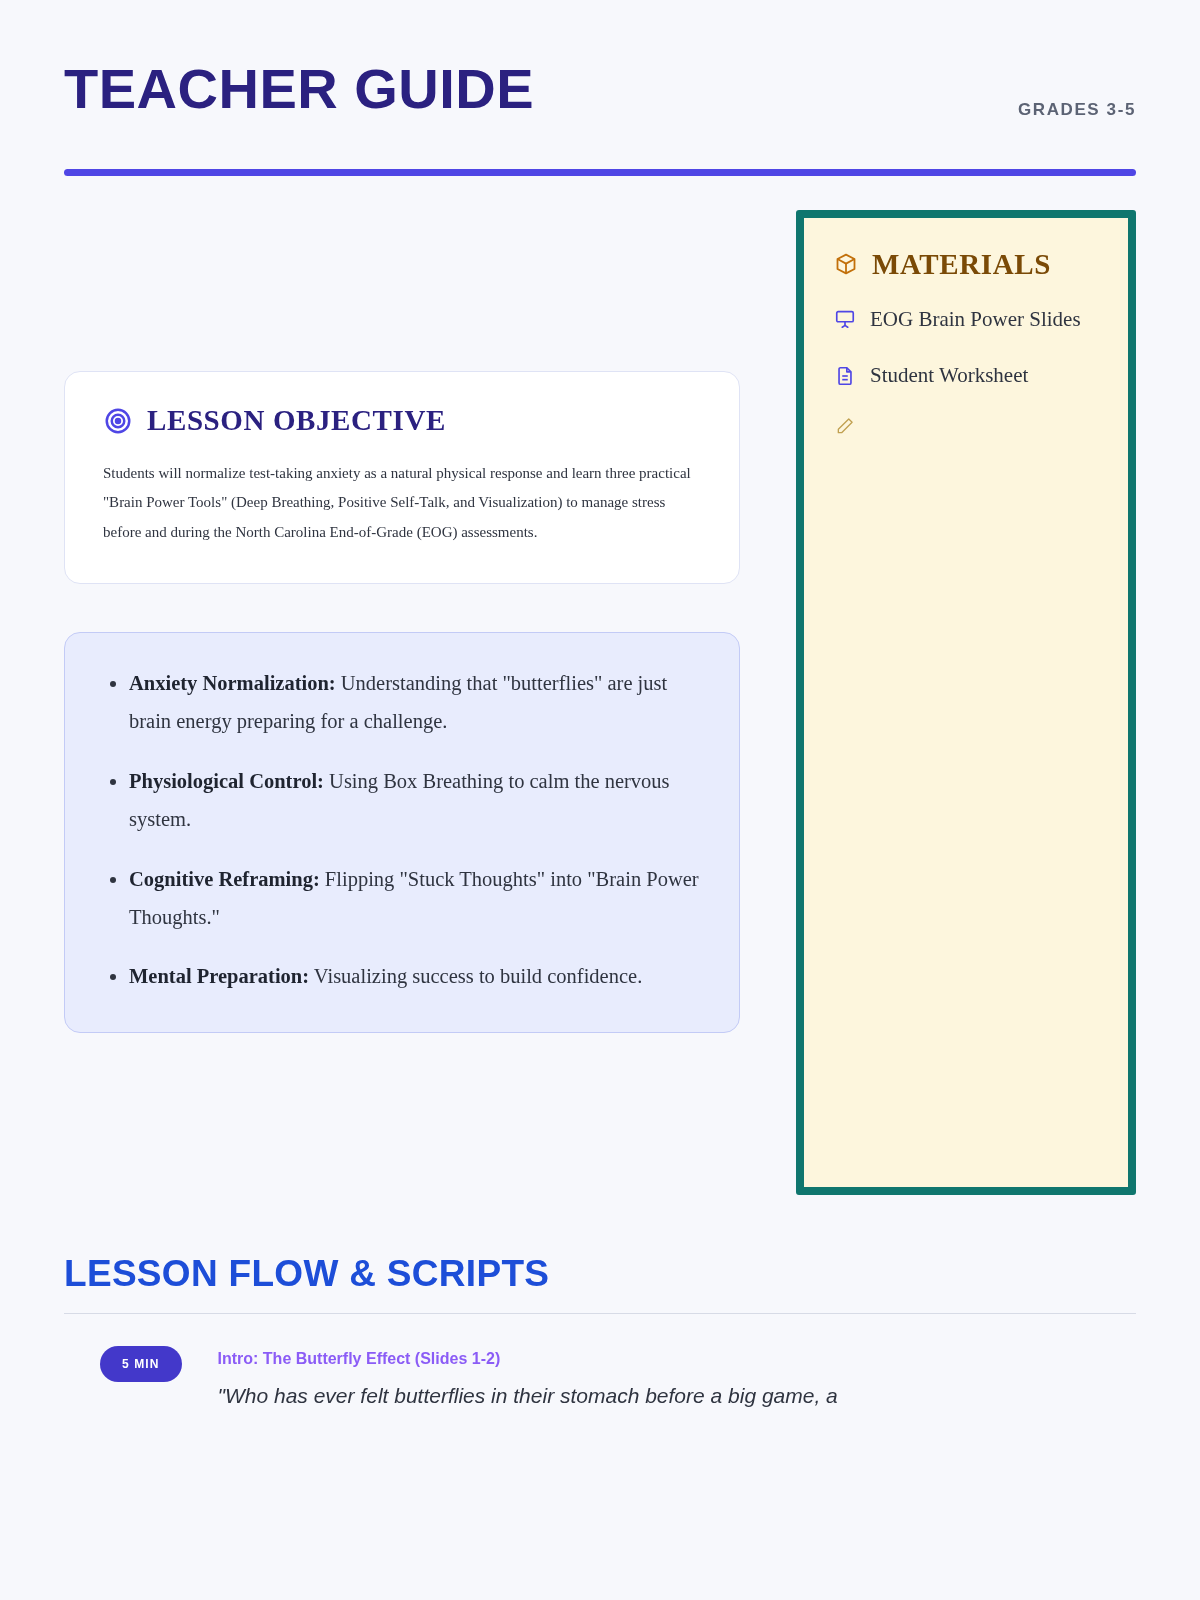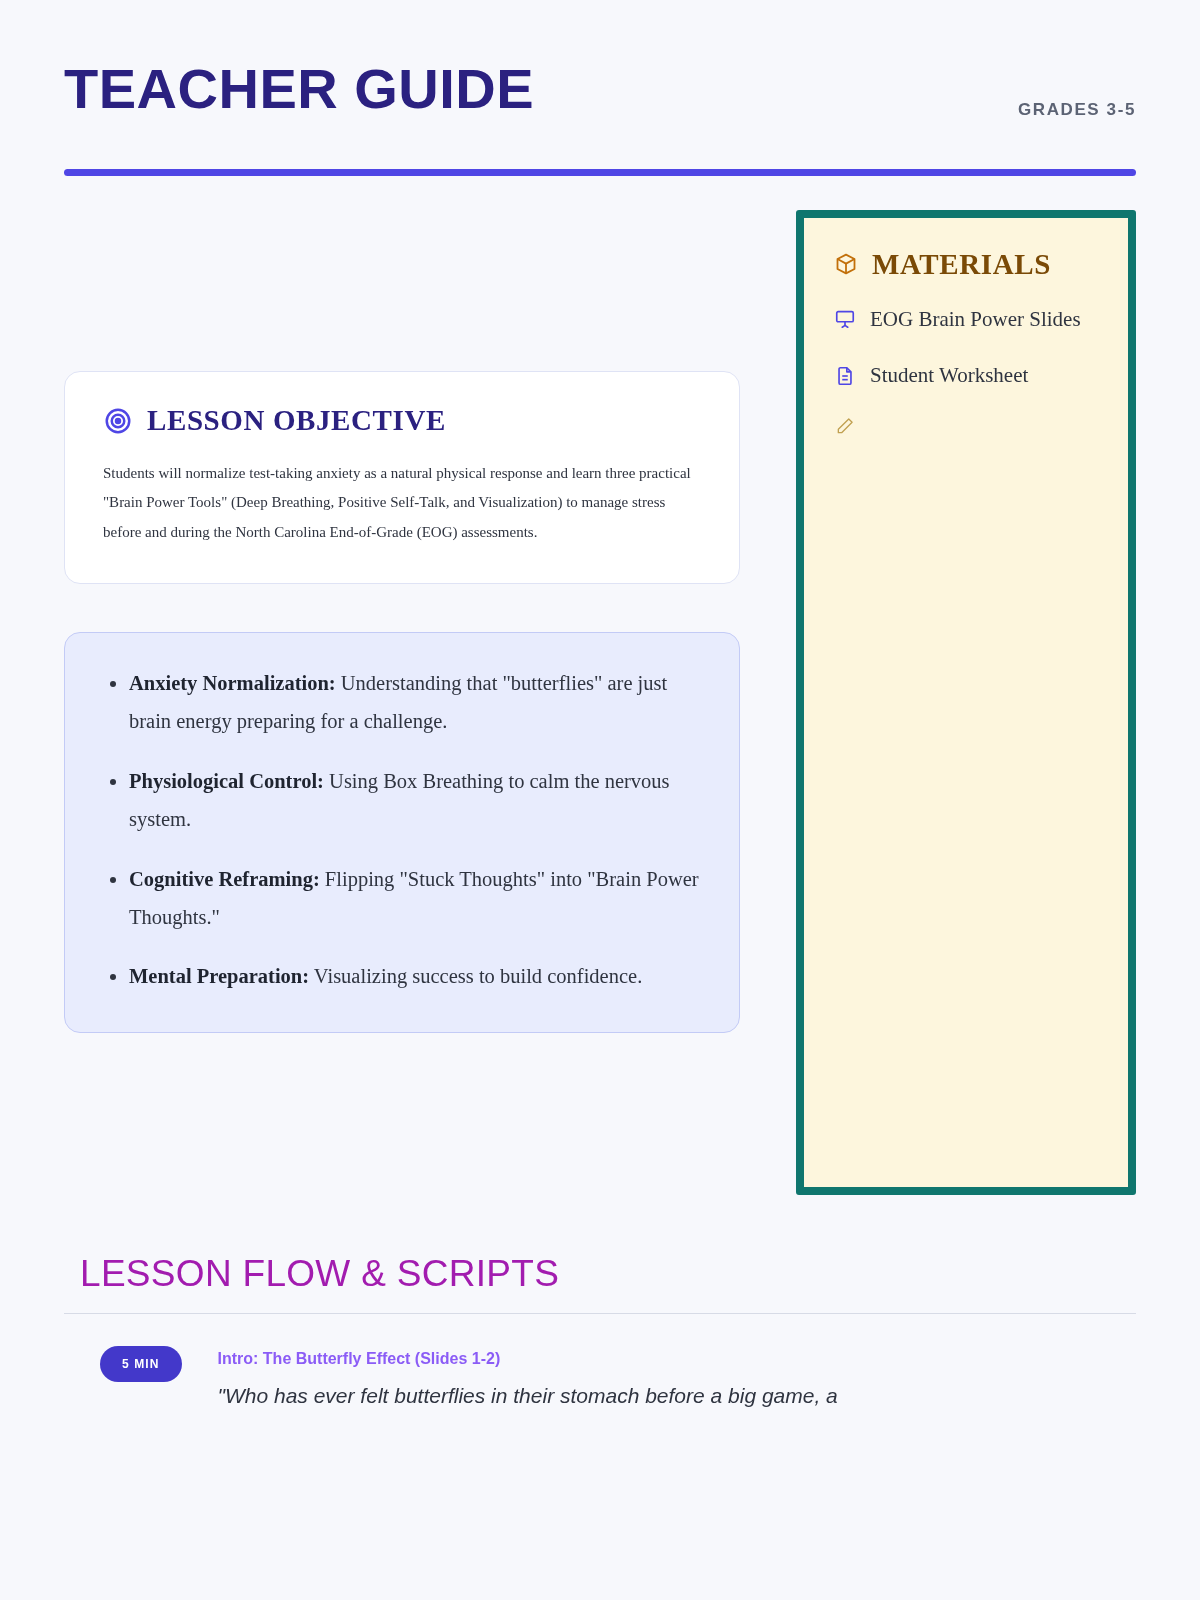--- a/index.html
+++ b/index.html
@@ -132,24 +132,24 @@
   .material-item .ic { flex: 0 0 22px; display: flex; justify-content: center; }
   .material-item .lbl {
     font-size: 21px;
     line-height: 1.55;
     color: #2f3440;
   }
 
   
   .flow-title {
     font-size: 37px;
-    font-weight: 400;
-    color: #a21caf;
+    font-weight: 700;
+    color: #1d4ed8;
     letter-spacing: 0.3px;
-    margin: 58px 0 18px 16px;
+    margin: 58px 0 18px 0;
   }
   .flow-sep { height: 1px; background: #d7dbe6; }
 
   .flow-row {
     display: flex;
     align-items: flex-start;
     gap: 36px;
     padding-top: 32px;
   }
   .badge {

